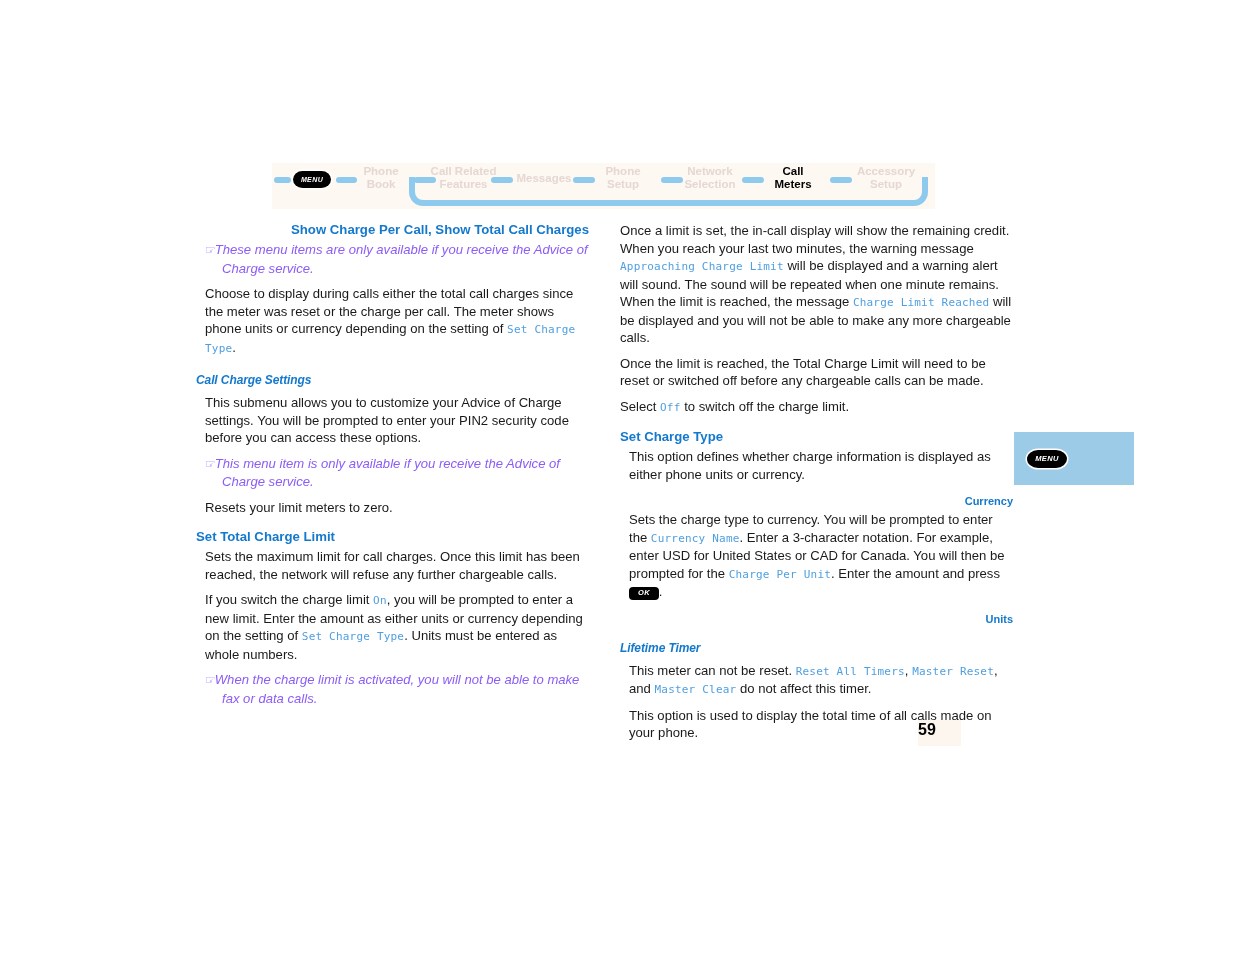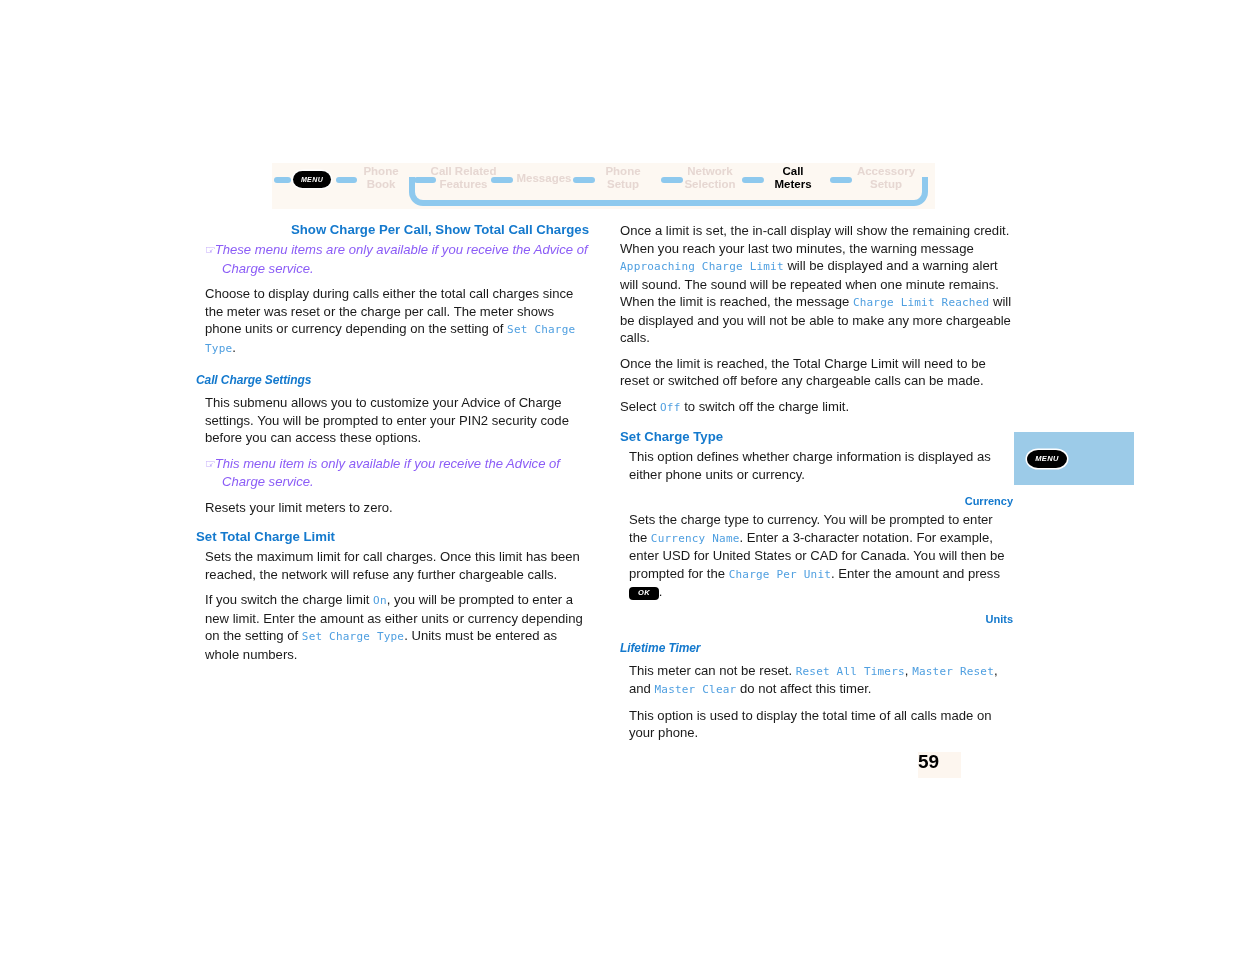--- a/index.html
+++ b/index.html
@@ -179,25 +179,25 @@
     text-align: center;
     line-height: 18px;
     letter-spacing: .4px;
     box-shadow: 0 0 0 1.5px #ffffff;
   }
 
   
   #pageno {
     position: absolute;
     left: 918px;
-    top: 752px;
+    top: 720px;
     width: 43px;
     height: 26px;
     background: #fdf6ef;
-    font-size: 19px;
+    font-size: 16px;
     font-weight: bold;
     color: #000000;
     text-align: left;
     line-height: 20px;
   }
 </style>
 </head>
 <body>
 
 <div id="navstrip">
@@ -258,20 +258,21 @@
 
   <p class="note"><span class="hand">☞</span><span>This menu item is only available if you receive the Advice of</span> <span>Charge service.</span></p>
 
   <p class="body">Resets your limit meters to zero.</p>
 
   <h3 class="sub">Set Total Charge Limit</h3>
   <p class="body">Sets the maximum limit for call charges. Once this limit has been reached, the network will refuse any further chargeable calls.</p>
 
   <p class="body"><span>If you switch the charge limit </span><span class="mono">On</span><span>, you will be prompted to enter a new limit. Enter the amount as either units or currency depending on the setting of </span><span class="mono">Set Charge Type</span><span>. Units must be entered as whole numbers.</span></p>
 
+  <p class="note"><span class="hand">☞</span><span>When the charge limit is activated, you will not be able to</span> <span>make fax or data calls.</span></p>
 </div>
 
 <div class="col" id="col-right">
 
   <p class="body flush"><span>Once a limit is set, the in-call display will show the remaining credit. When you reach your last two minutes, the warning message </span><span class="mono">Approaching Charge Limit</span><span> will be displayed and a warning alert will sound. The sound will be repeated when one minute remains. When the limit is reached, the message </span><span class="mono">Charge Limit Reached</span><span> will be displayed and you will not be able to make any more chargeable calls.</span></p>
 
   <p class="body flush">Once the limit is reached, the Total Charge Limit will need to be reset or switched off before any chargeable calls can be made.</p>
 
   <p class="body flush"><span>Select </span><span class="mono">Off</span><span> to switch off the charge limit.</span></p>
 

